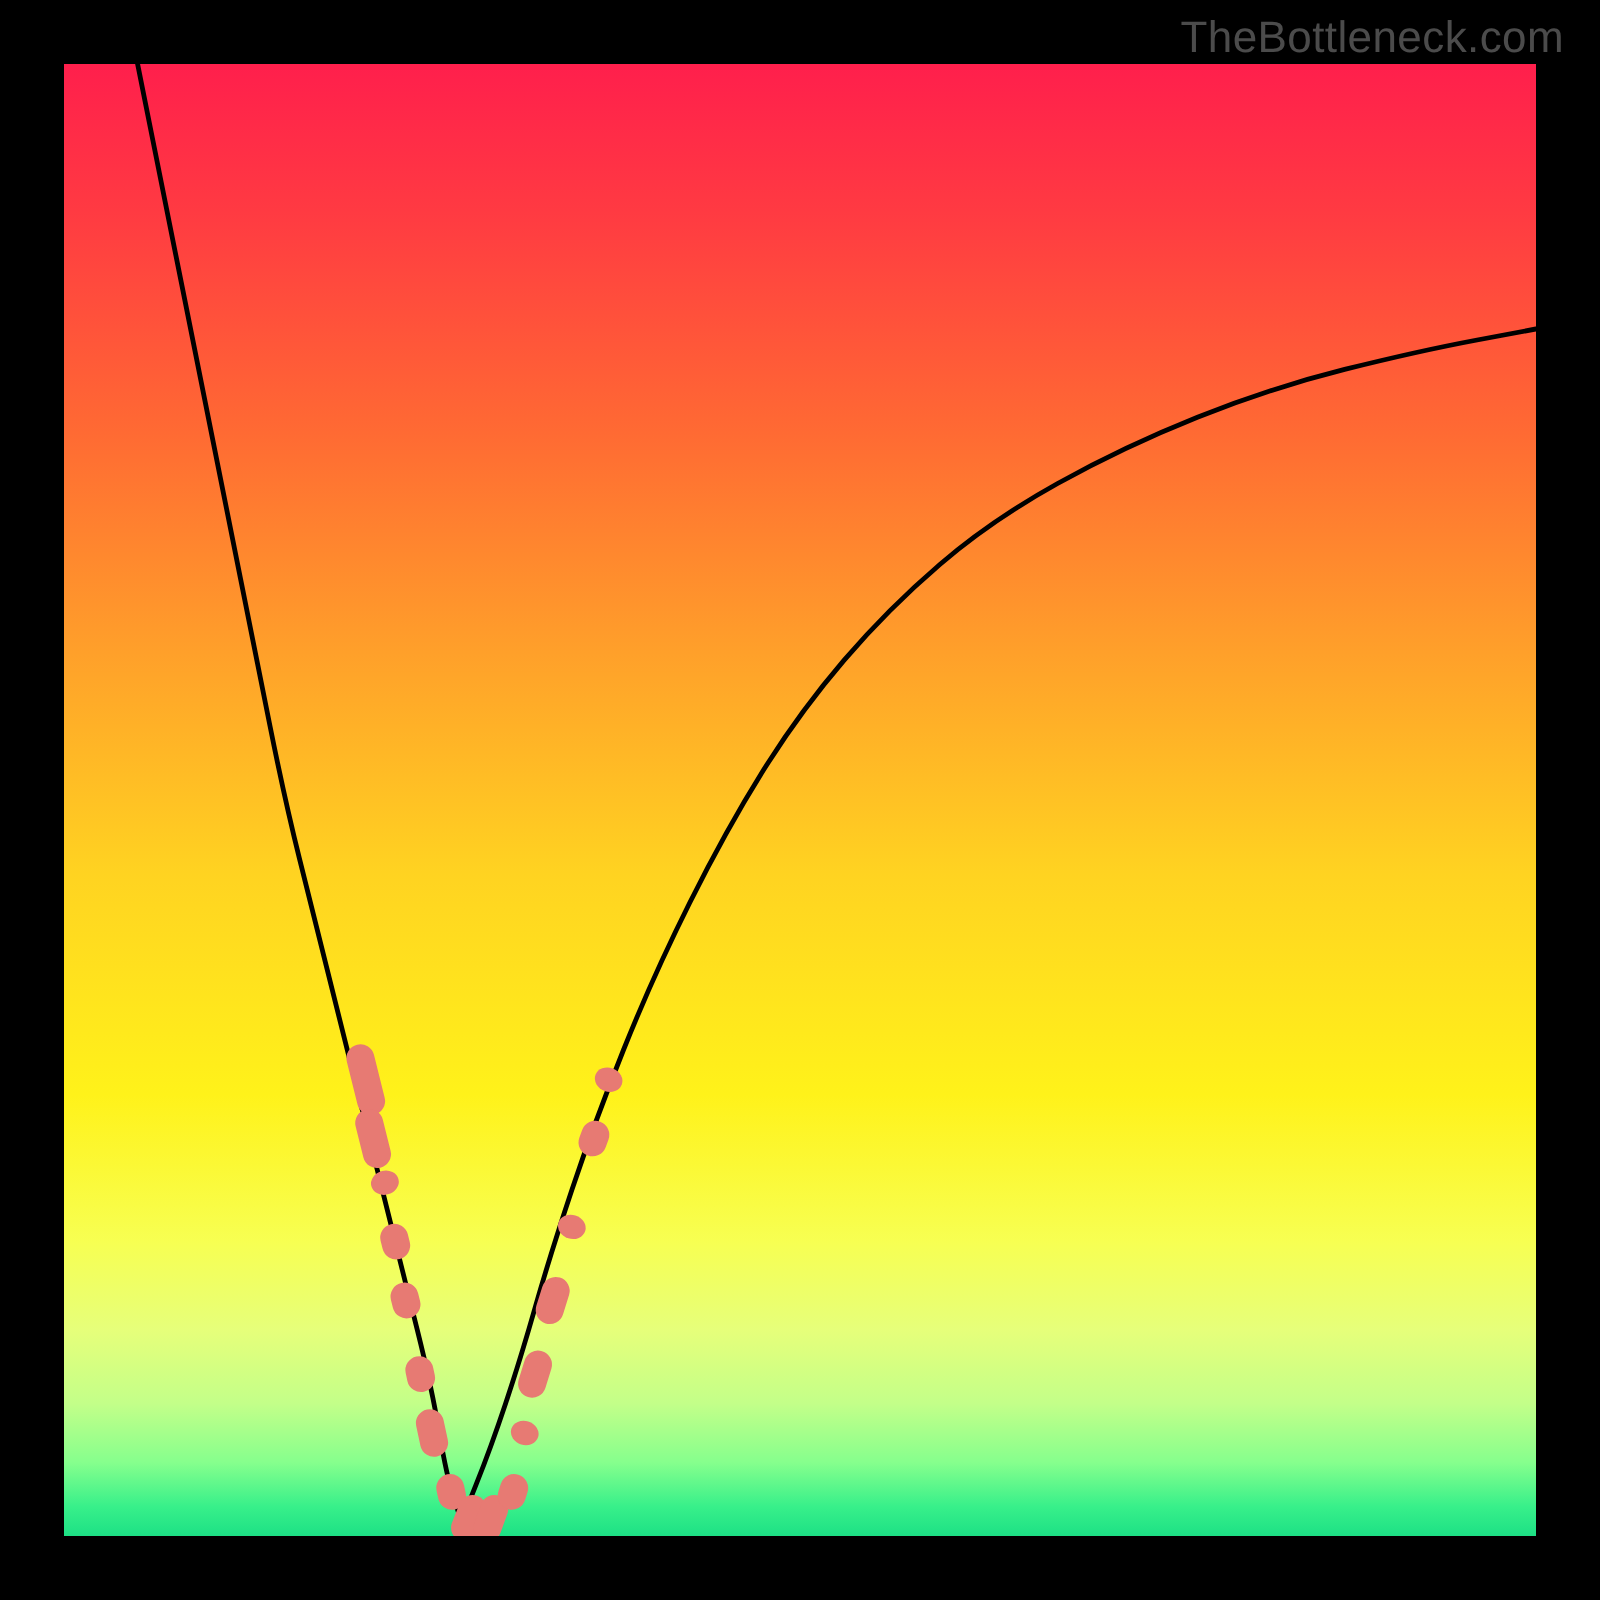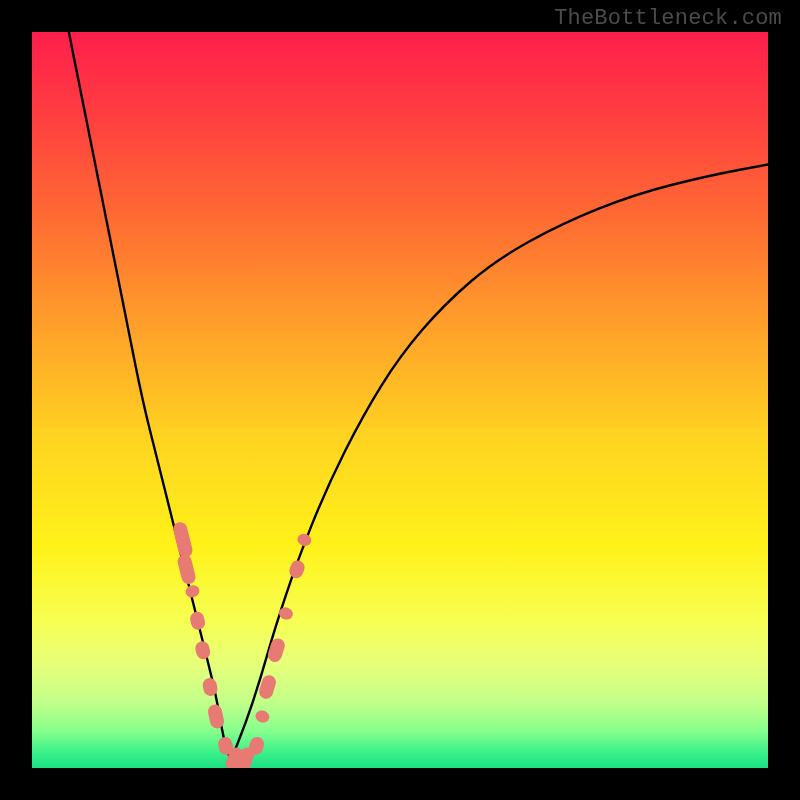--- a/index.html
+++ b/index.html
@@ -9,21 +9,20 @@
     height: 800px;
     overflow: hidden;
     background: #000;
     font-family: Arial, Helvetica, sans-serif;
   }
   .frame {
     position: absolute;
     left: 0; top: 0;
     width: 800px; height: 800px;
     background: #000;
-    font-family: Liberation Mono, monospace;
   }
   .plot-area {
     position: absolute;
     left: 32px;
     top: 32px;
     width: 736px;
     height: 736px;
     overflow: hidden;
   }
   .gradient-bg {

